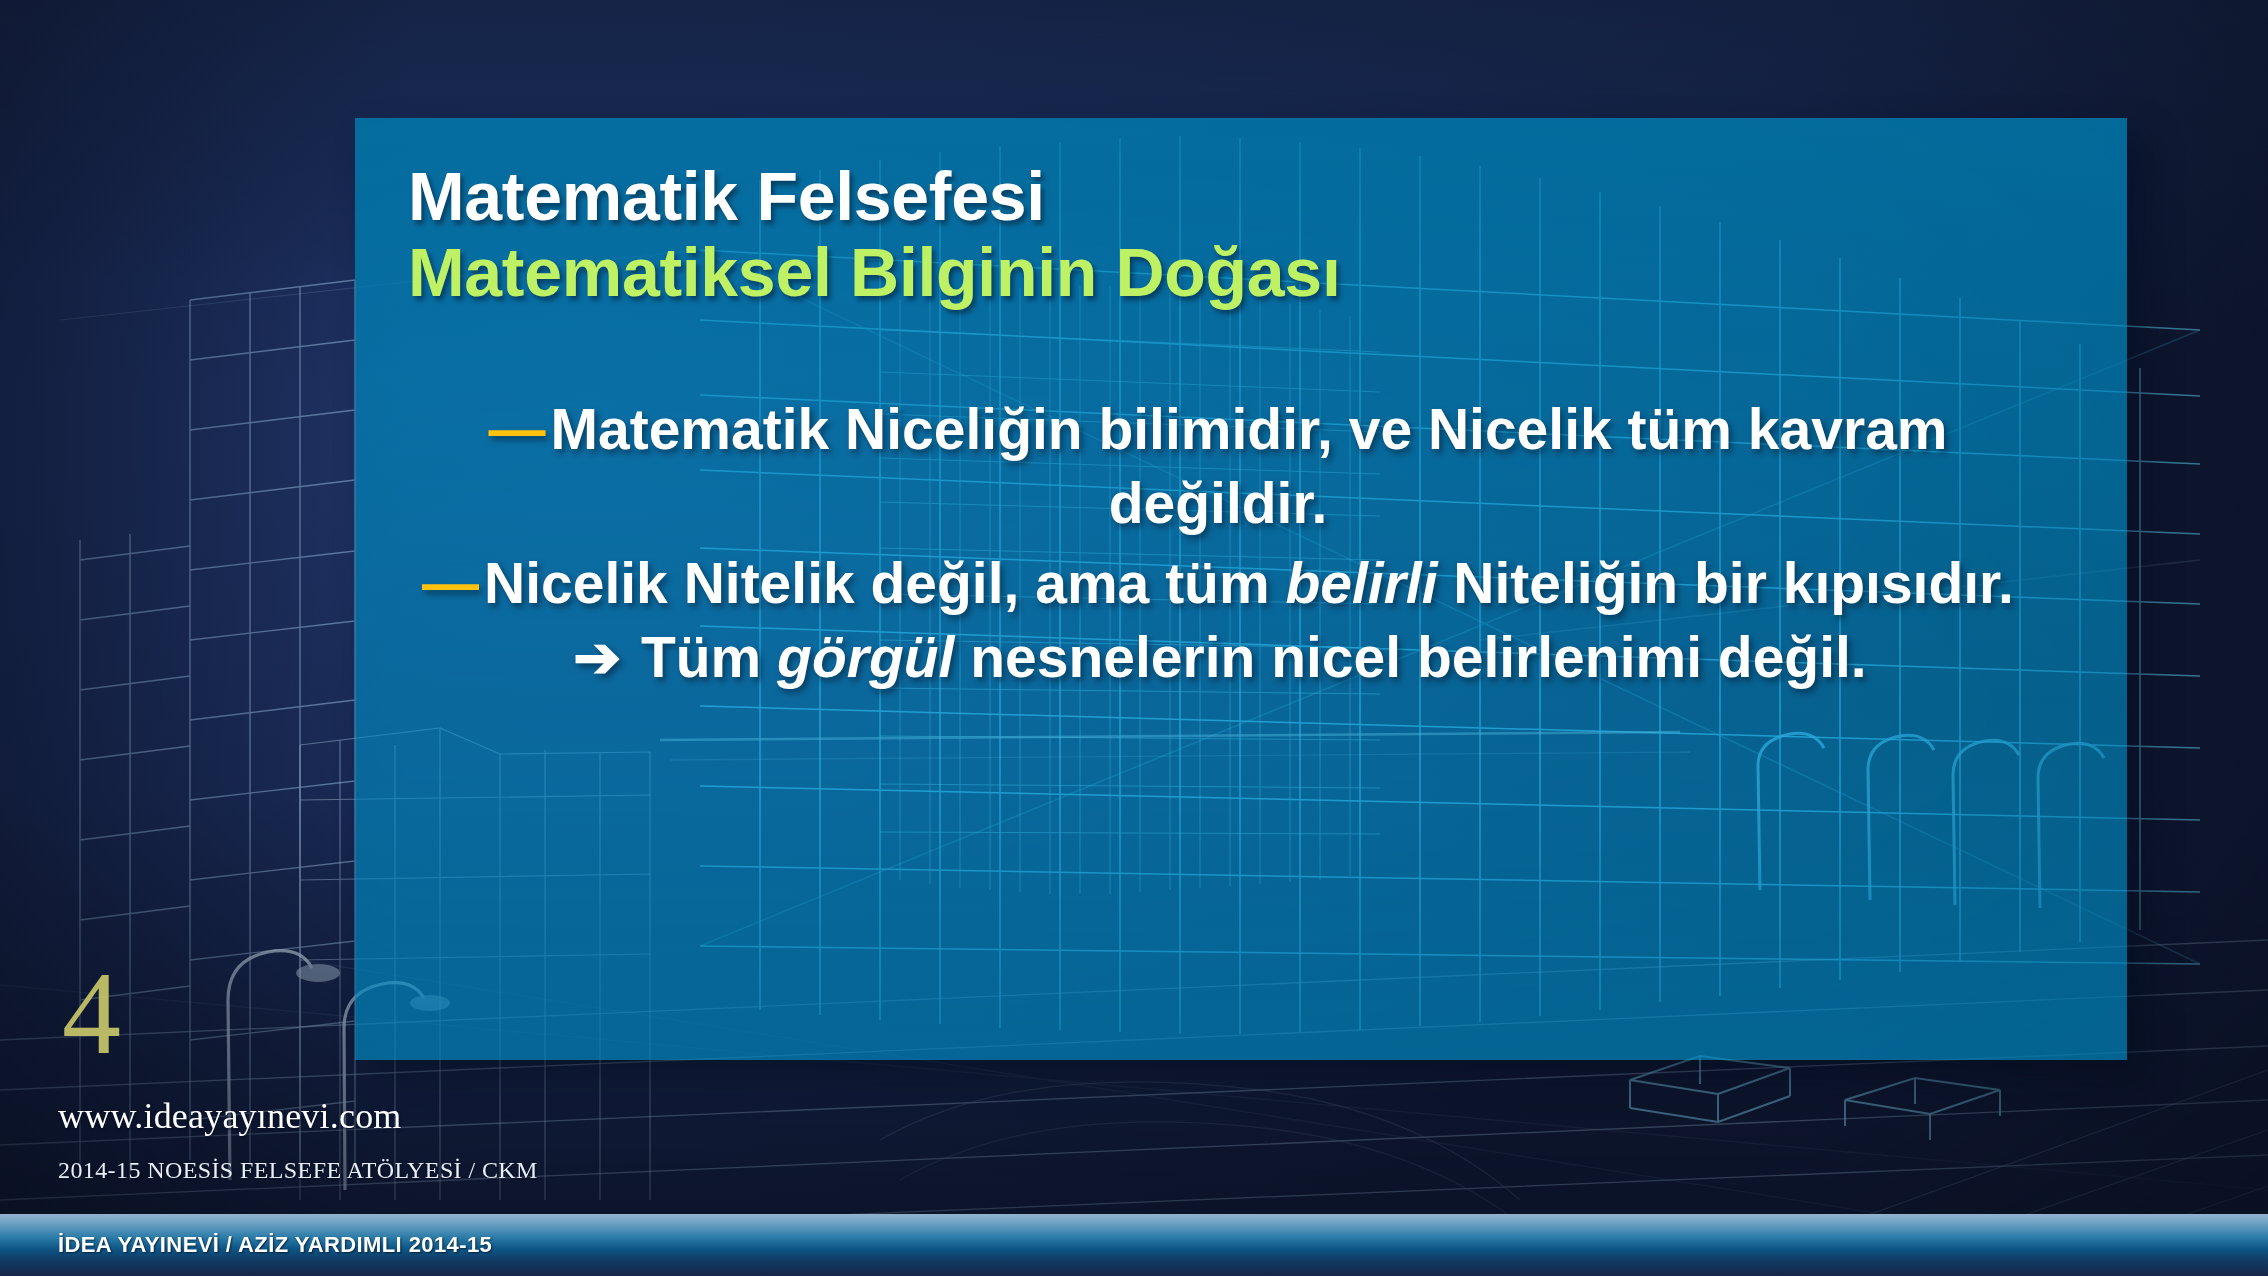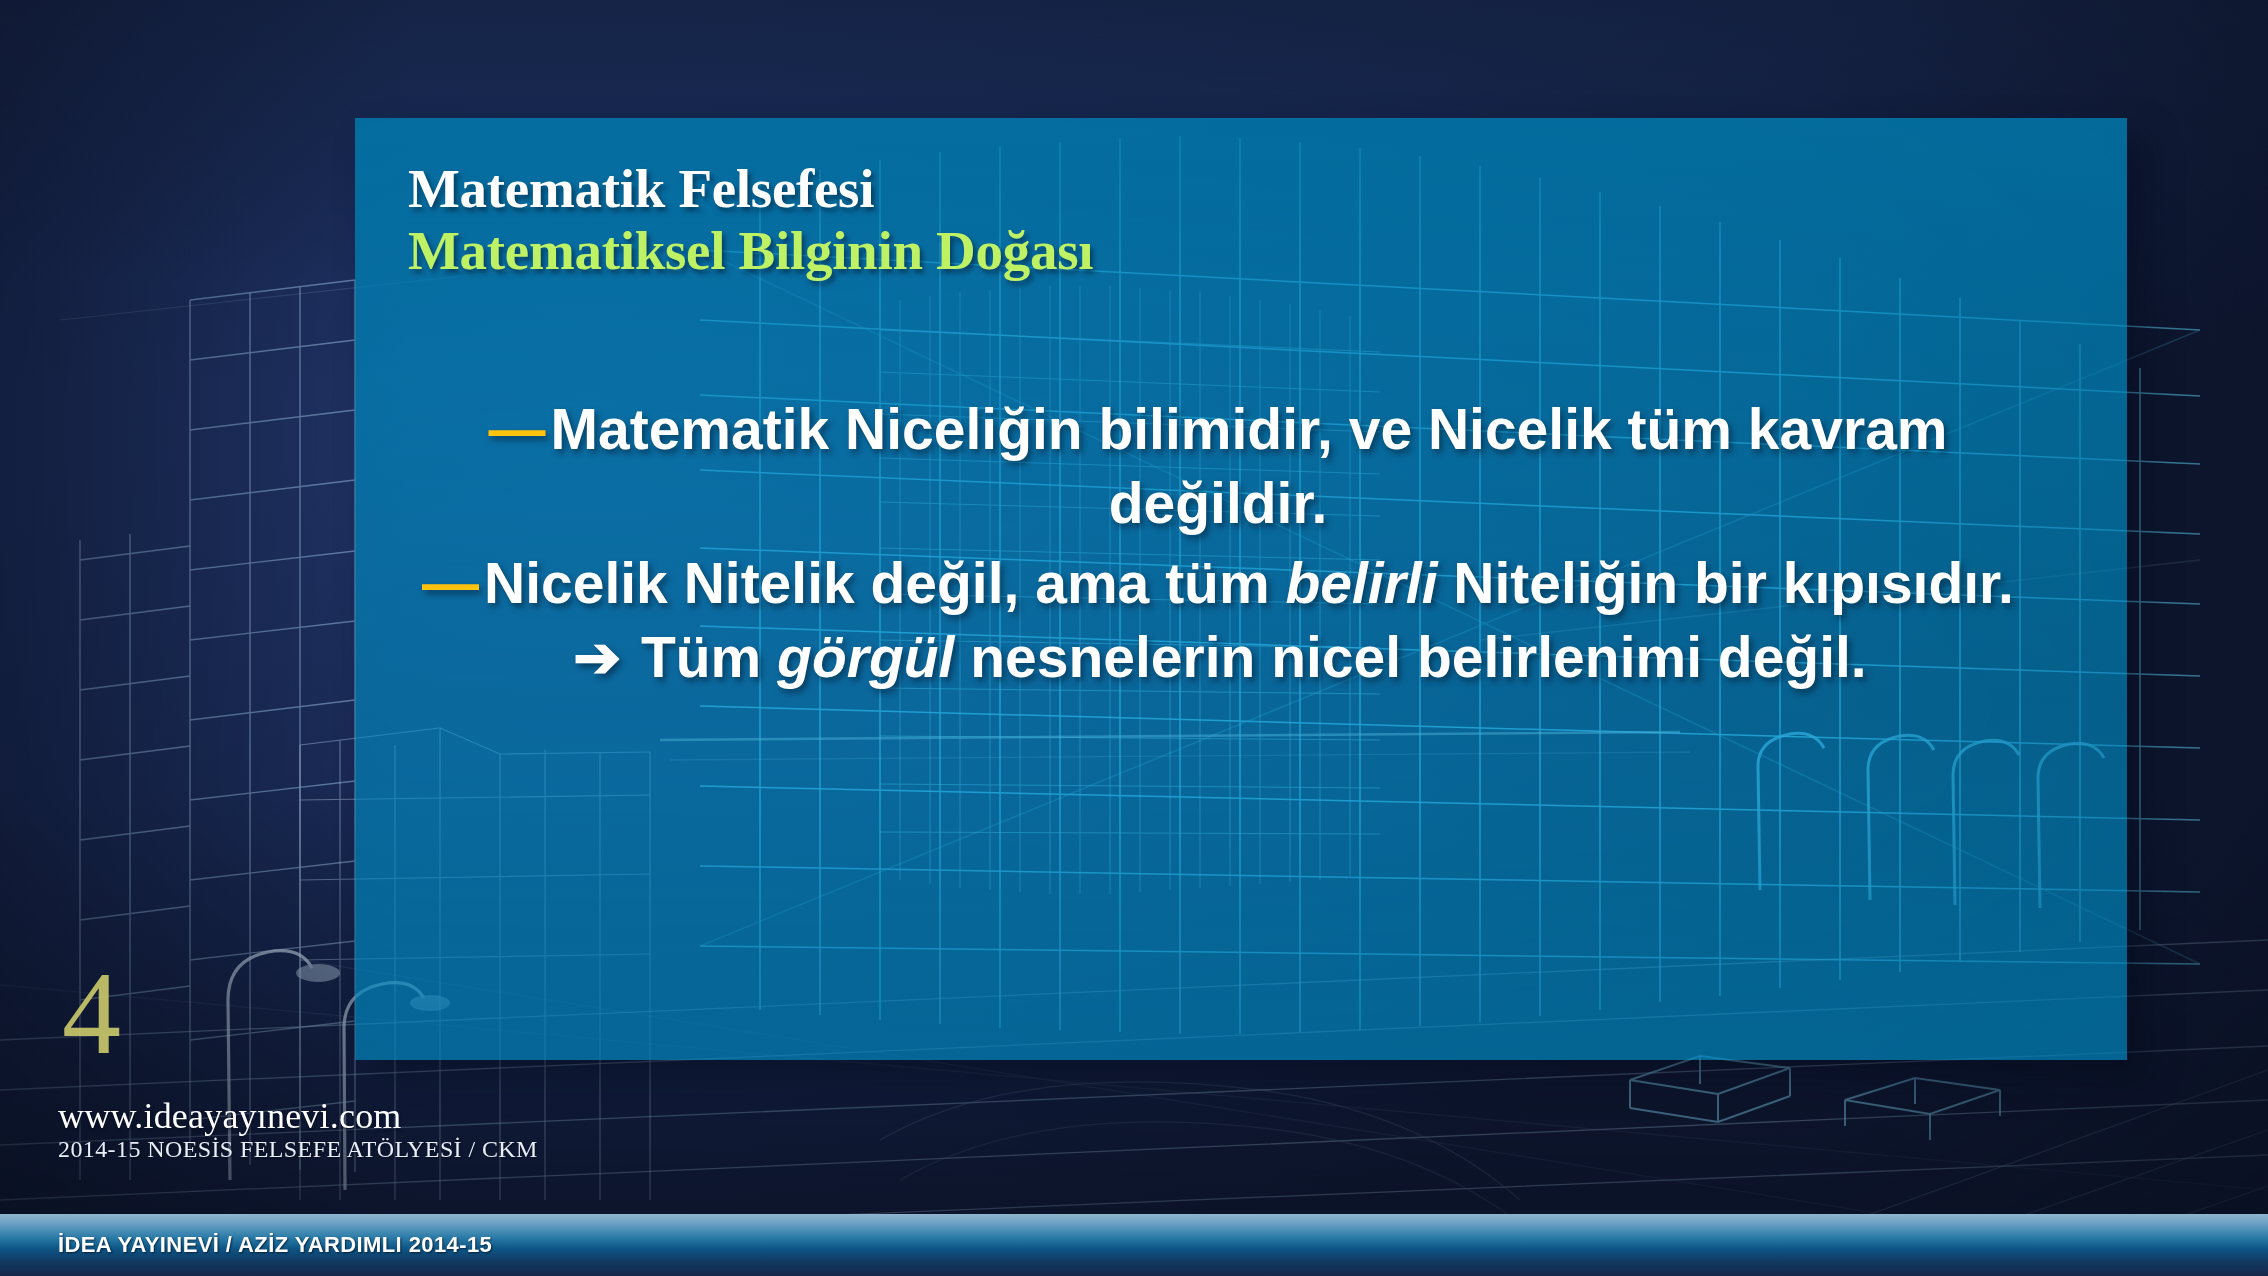--- a/index.html
+++ b/index.html
@@ -55,27 +55,26 @@
   }
 
   
   .title-block {
     position: absolute;
     left: 408px;
     top: 158px;
     width: 1500px;
   }
   .title-line-1, .title-line-2 {
-    font-size: 55px;
+    font-size: 68px;
     font-weight: bold;
     letter-spacing: -0.3px;
     line-height: 1.12;
     white-space: nowrap;
     text-shadow: 3px 4px 5px rgba(0,26,48,0.55);
-    font-family: Liberation Serif, serif;
   }
   .title-line-1 { color: #ffffff; }
   .title-line-2 { color: #bef264; }
 
   
   .body-block {
     position: absolute;
     left: 408px;
     top: 392px;
     width: 1620px;
@@ -125,21 +124,21 @@
     font-size: 36px;
     line-height: 1.0;
     letter-spacing: 0.2px;
     text-shadow: 1px 2px 3px rgba(0,10,26,0.6);
   }
   .atelier-line {
     color: #e9eef7;
     font-family: "Liberation Serif", serif;
     font-size: 24px;
     letter-spacing: 0.4px;
-    margin-top: 2px;
+    margin-top: 23px;
     text-shadow: 1px 1px 2px rgba(0,10,26,0.6);
   }
 
   
   .bottom-bar {
     position: absolute;
     left: 0;
     bottom: 0;
     width: 100%;
     height: 62px;

